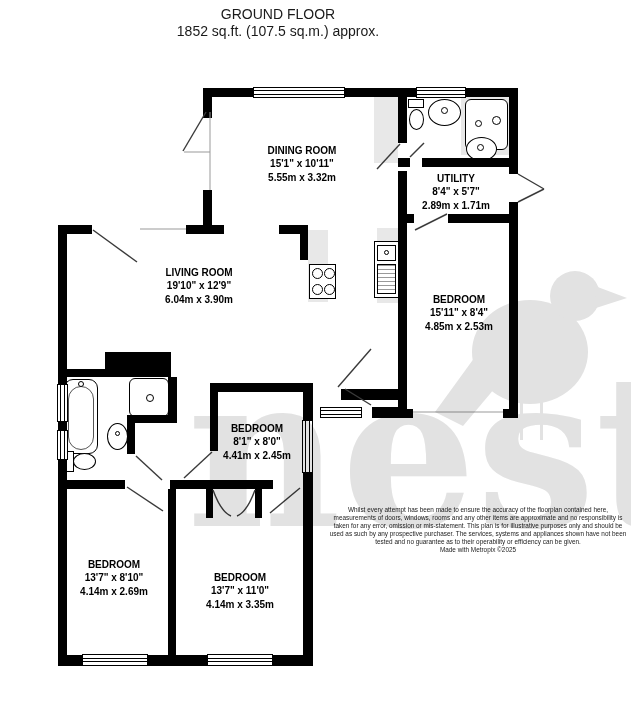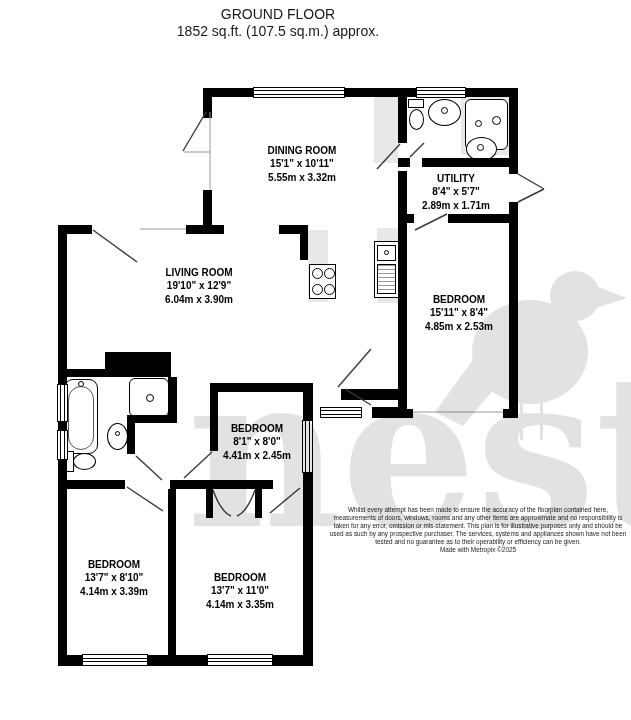--- a/index.html
+++ b/index.html
@@ -181,21 +181,21 @@
       <div>4.85m x 2.53m</div>
     </div>
     <div class="label" style="left:257px;top:422px;">
       <div>BEDROOM</div>
       <div>8'1" x 8'0"</div>
       <div>4.41m x 2.45m</div>
     </div>
     <div class="label" style="left:114px;top:558px;">
       <div>BEDROOM</div>
       <div>13'7" x 8'10"</div>
-      <div>4.14m x 3.39m</div>
+      <div>4.14m x 2.69m</div>
     </div>
     <div class="label" style="left:240px;top:571px;">
       <div>BEDROOM</div>
       <div>13'7" x 11'0"</div>
       <div>4.14m x 3.35m</div>
     </div>
 
     <svg class="watermark" width="445" height="300" viewBox="0 0 445 300">
       <text x="2" y="268" font-family="DejaVu Serif, serif" font-weight="bold" font-size="212" fill="#e2e2e2">nest</text>
       <g fill="#e2e2e2">

